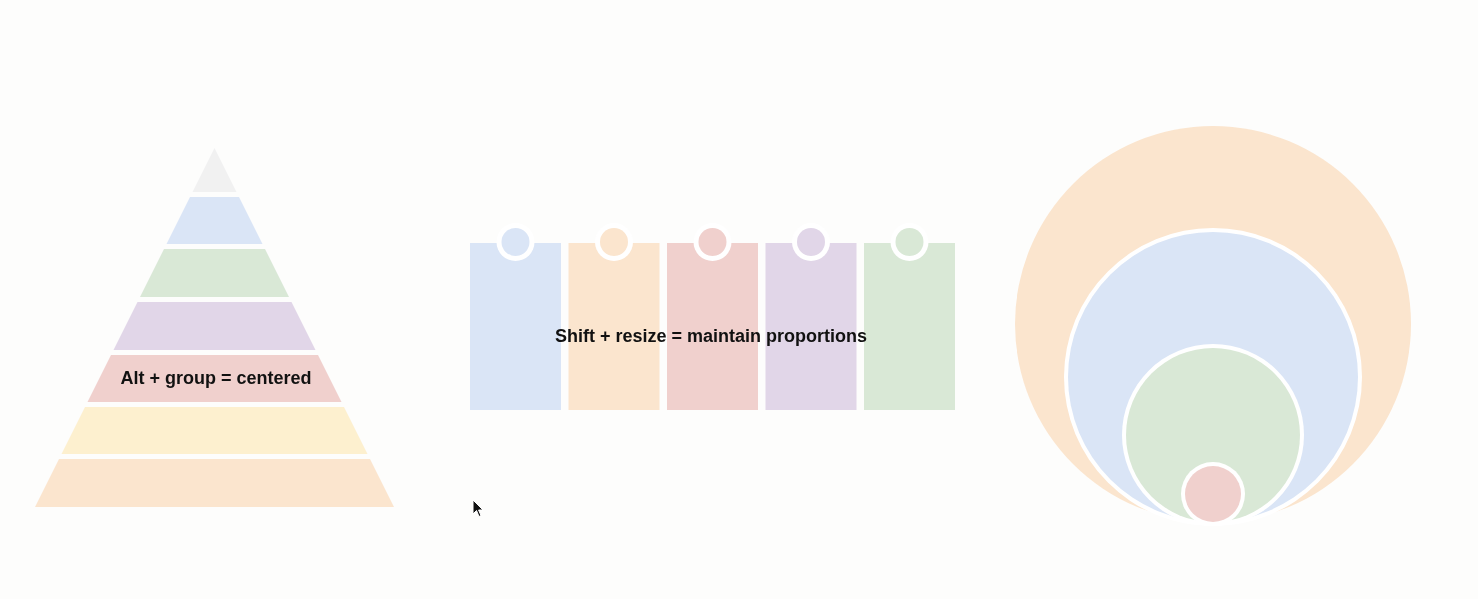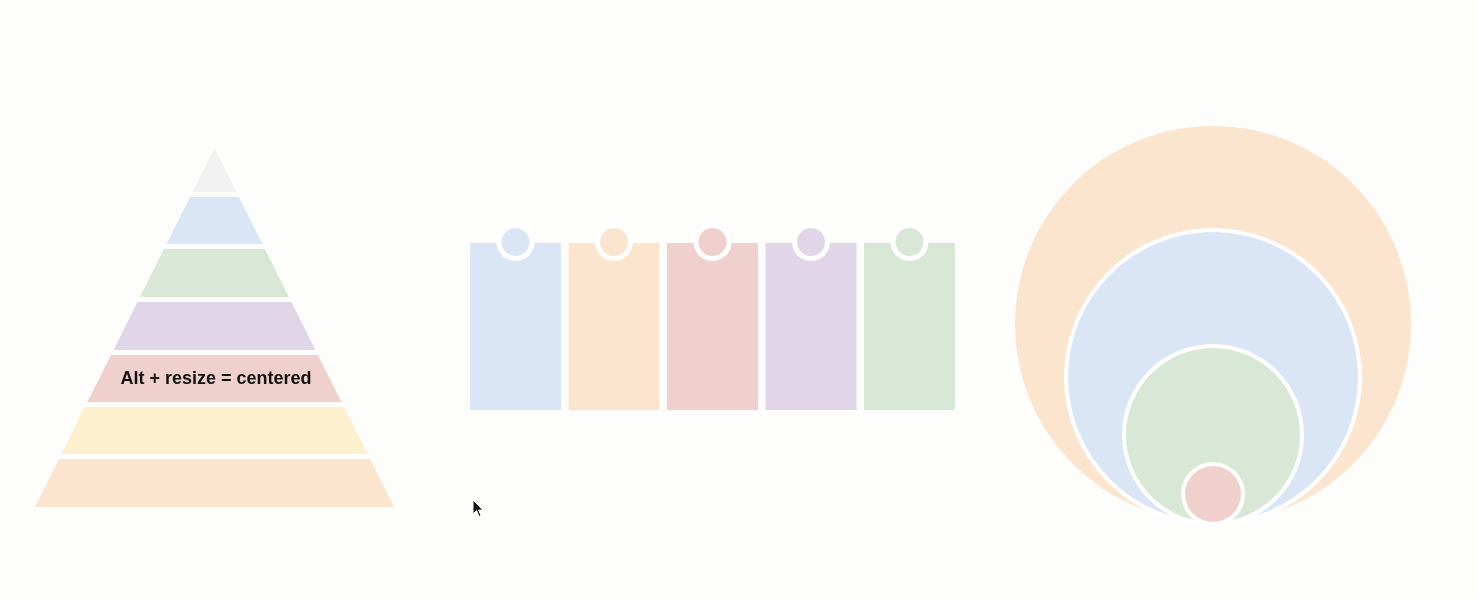--- a/index.html
+++ b/index.html
@@ -88,18 +88,19 @@
         <circle cx="1213" cy="324" r="198" fill="#fbe5ce"></circle>
         <circle cx="1213" cy="377" r="149" fill="#ffffff"></circle>
         <circle cx="1213" cy="377" r="145" fill="#dae5f6"></circle>
         <circle cx="1213" cy="435" r="91" fill="#ffffff"></circle>
         <circle cx="1213" cy="435" r="87" fill="#d9e8d6"></circle>
         <circle cx="1213" cy="494" r="32" fill="#ffffff"></circle>
         <circle cx="1213" cy="494" r="28" fill="#f0d0cd"></circle>
       </g>
   </svg>
 
-  <div class="label" style="left:216px; top:378px;">Alt + resize = centered</div>
+  <div class="label" style="left:216px; top:378px;">Alt + group = centered</div>
+  <div class="label" style="left:711px; top:336px;">Shift + resize = maintain proportions</div>
 
   <svg class="cursor" viewBox="0 0 14 20">
     <path d="M1 1 L1 15 L4.5 11.5 L7 17.5 L9 16.6 L6.6 11 L11 11 Z" fill="#111" stroke="#fff" stroke-width="1"></path>
   </svg>
 </div>
 
 </body></html>

